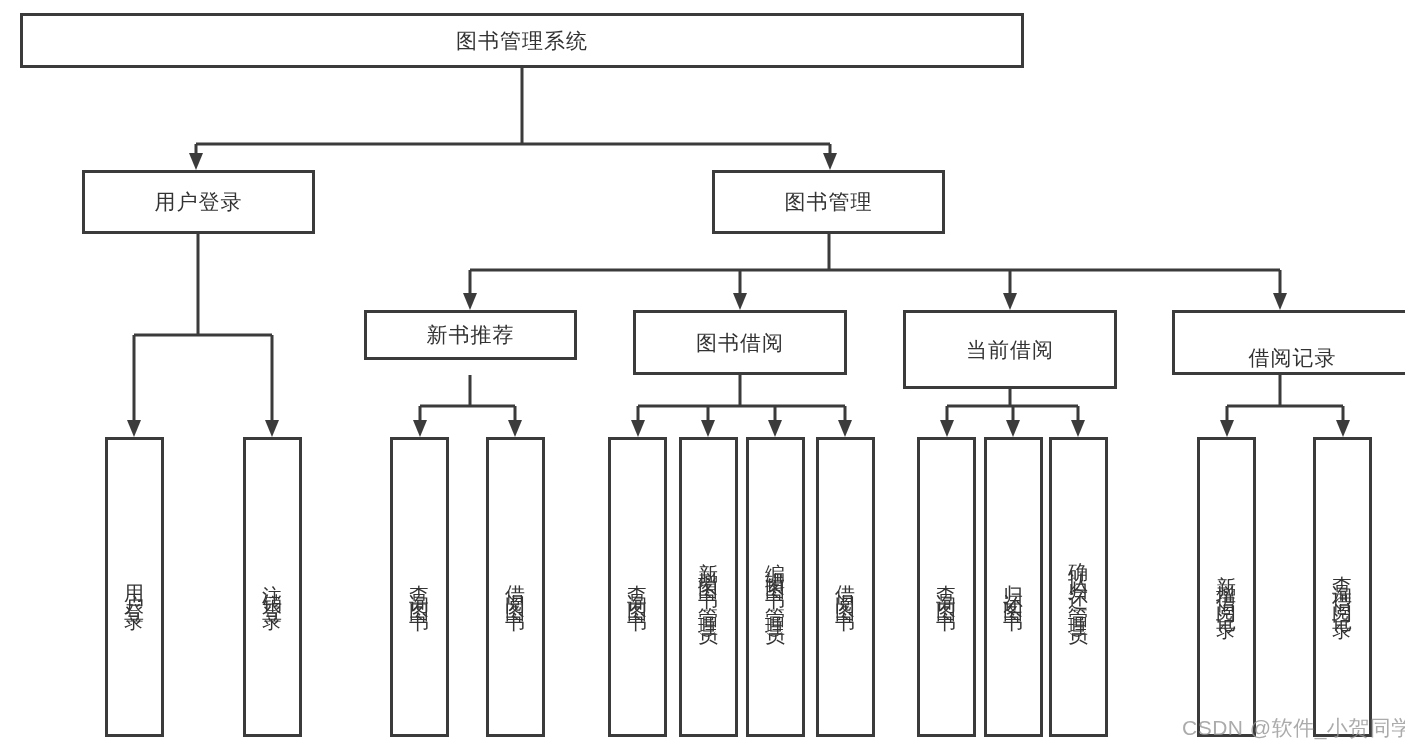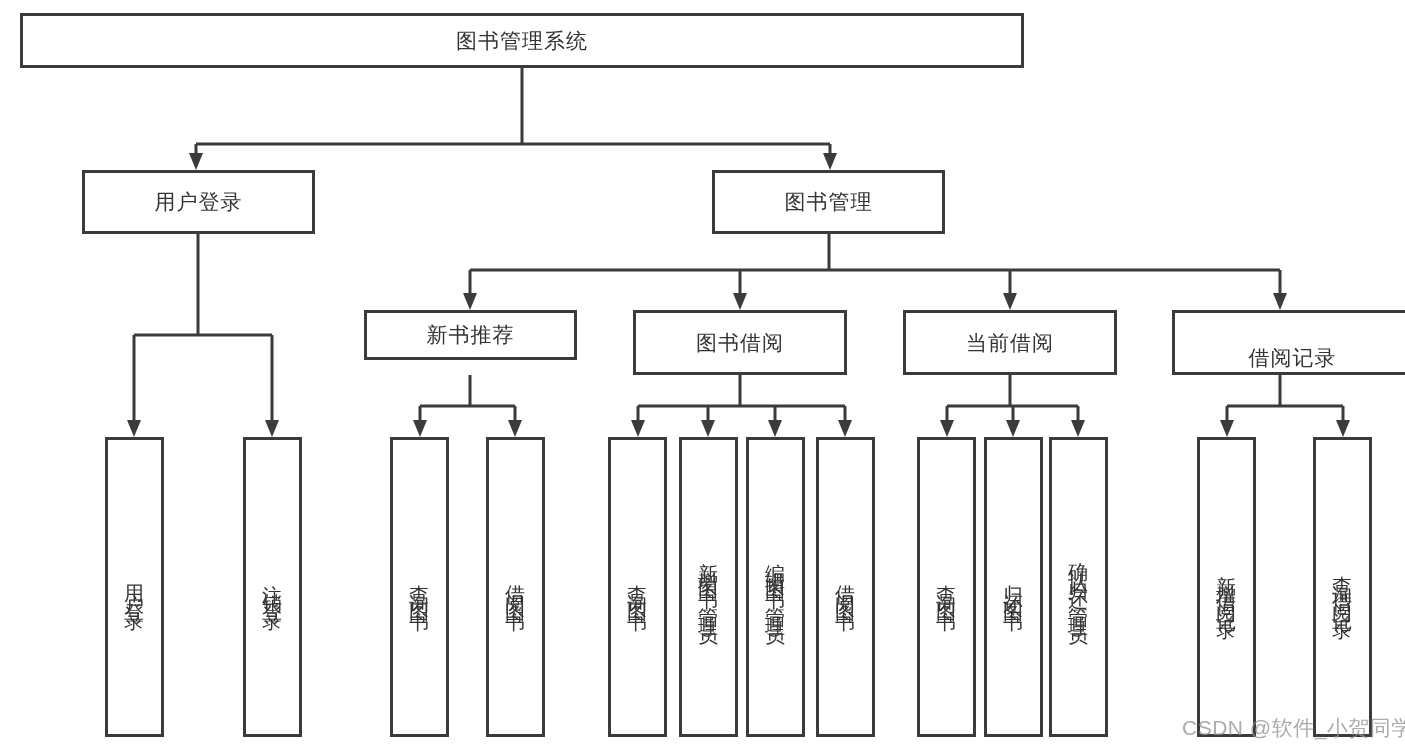--- a/index.html
+++ b/index.html
@@ -105,21 +105,21 @@
   <div class="node" style="left:712px; top:170px; width:233px; height:64px;">
     <span class="hlabel">图书管理</span>
   </div>
 
   <div class="node" style="left:364px; top:310px; width:213px; height:50px;">
     <span class="hlabel">新书推荐</span>
   </div>
   <div class="node" style="left:633px; top:310px; width:214px; height:65px;font-family:Liberation Serif, serif;">
     <span class="hlabel">图书借阅</span>
   </div>
-  <div class="node" style="left:903px; top:310px; width:214px; height:65px;">
+  <div class="node" style="left:903px; top:310px; width:214px; height:79px;">
     <span class="hlabel">当前借阅</span>
   </div>
   <div class="node" style="left:1172px; top:310px; width:241px; height:65px;align-items:flex-end;">
     <span class="hlabel">借阅记录</span>
   </div>
 
   <div class="node leaf" style="left:105px; top:437px; width:59px; height:300px;">
     <span class="vlabel">用户登录</span>
   </div>
   <div class="node leaf" style="left:243px; top:437px; width:59px; height:300px;">

